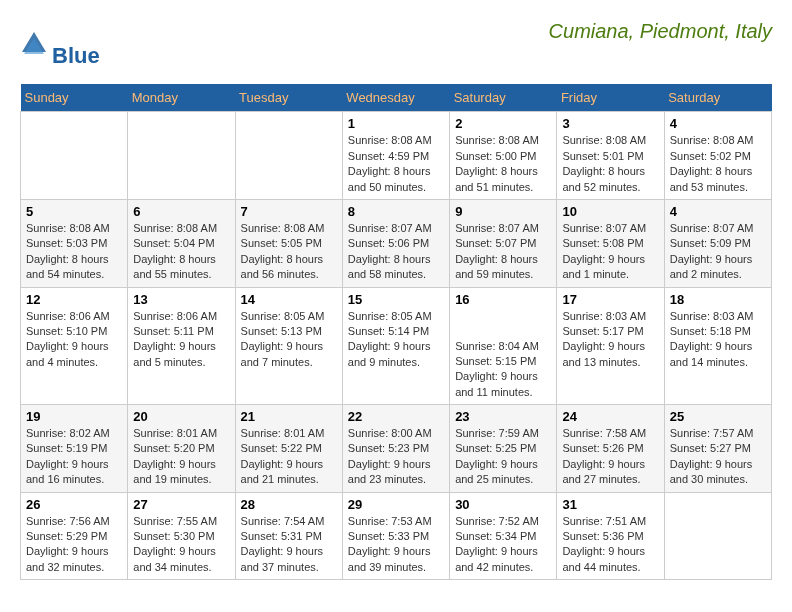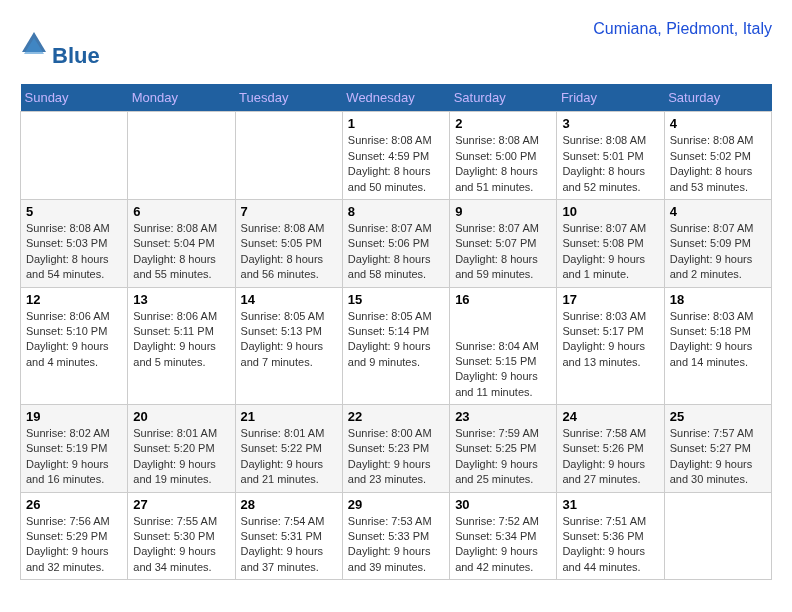--- a/index.html
+++ b/index.html
@@ -34,31 +34,32 @@
     }
     .title-block {
       text-align: right;
     }
     .month-title {
       font-size: 36px;
       font-weight: bold;
       color: #333;
     }
     .location {
-      font-size: 16px;
-      color: #1d4ed8;
+      font-size: 20px;
+      color: #4d7c0f;
+      font-style: italic;
     }
     table {
       width: 100%;
       border-collapse: collapse;
       font-size: 11px;
     }
     thead th {
       background-color: #2060a0;
-      color: #c4b5fd;
+      color: #fdba74;
       padding: 6px 4px;
       text-align: left;
       font-size: 13px;
       font-weight: normal;
     }
     tbody td {
       border: 1px solid #ccc;
       vertical-align: top;
       padding: 4px 5px;
       width: calc(100% / 7);

